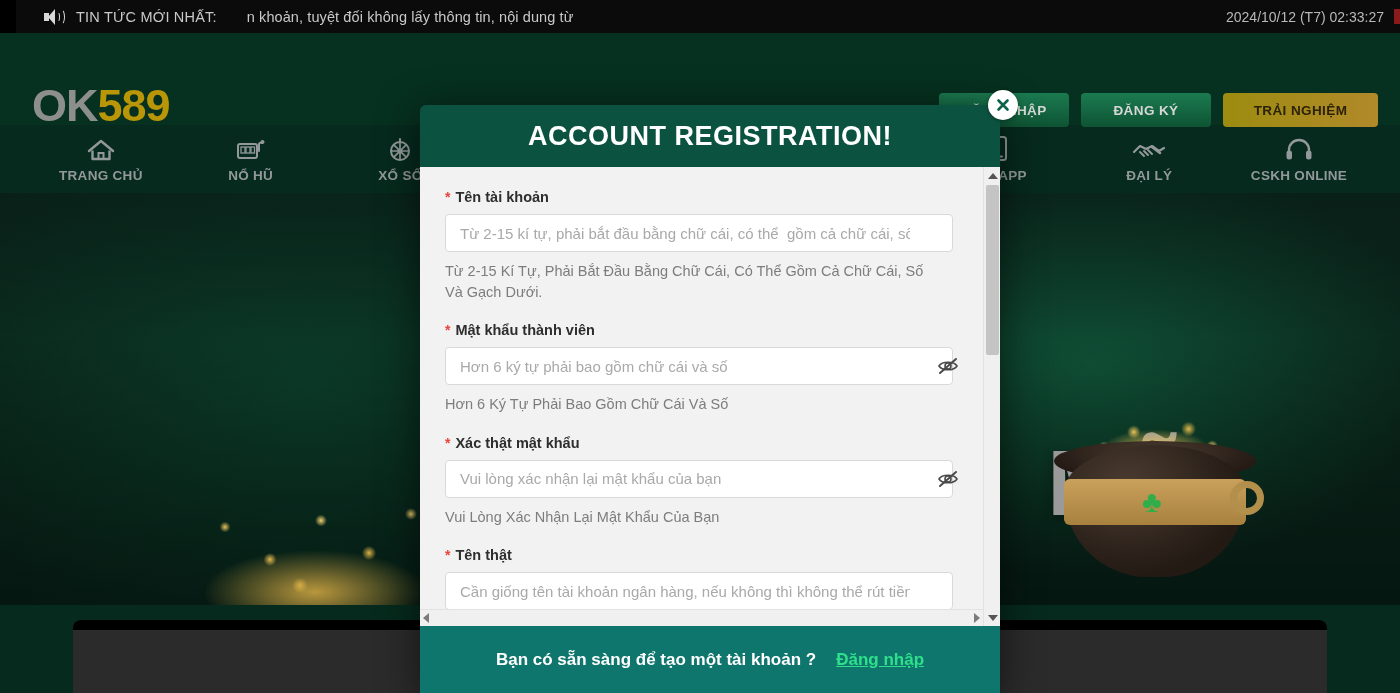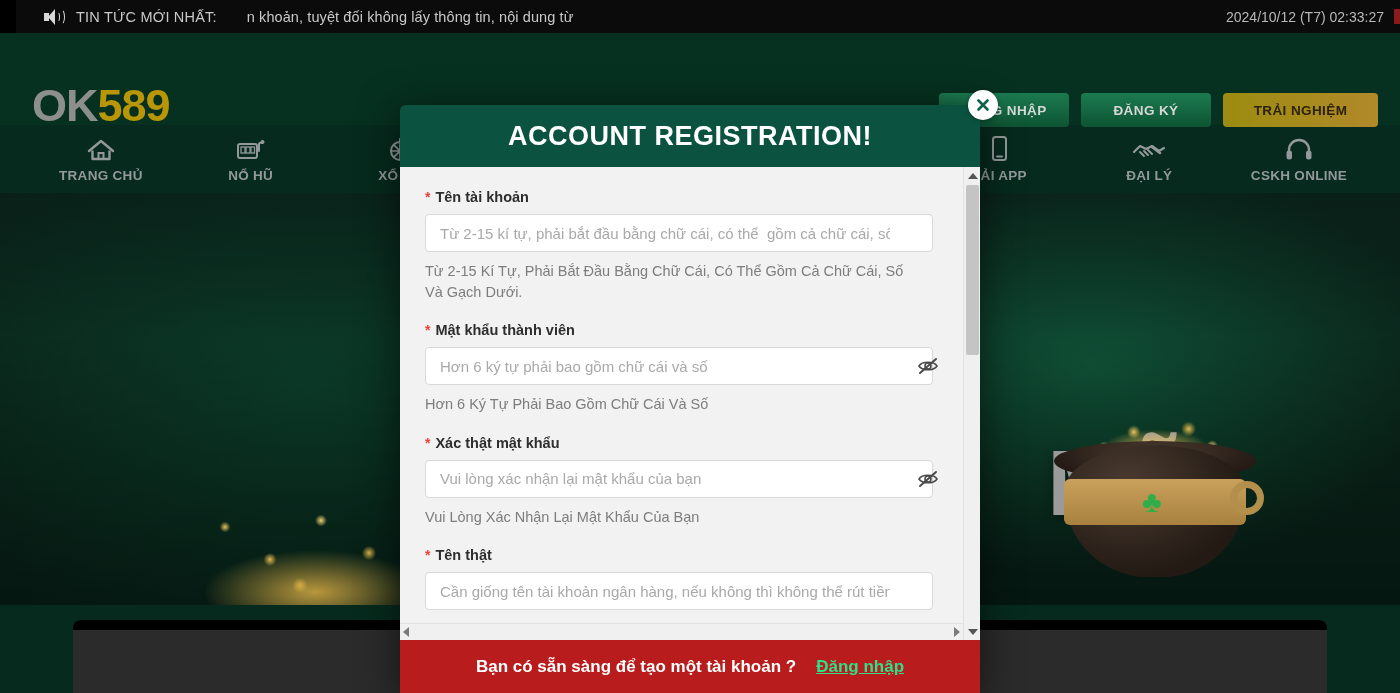--- a/index.html
+++ b/index.html
@@ -177,21 +177,21 @@
     content: ""; position: absolute; left: 0; top: 0; right: 0; height: 10px;
     background: #000; border-radius: 8px 8px 0 0;
   }
   .page-bg-bottom {
     position: absolute; left: 0; top: 605px; width: 1400px; height: 88px;
     background: #062a1d; z-index: 4;
   }
 
   
   .modal {
-    position: absolute; left: 400px; top: 105px; width: 580px; height: 588px;
+    position: absolute; left: 420px; top: 105px; width: 580px; height: 588px;
     z-index: 40;
     display: flex; flex-direction: column;
     box-shadow: 0 8px 40px rgba(0,0,0,.55);
     border-radius: 6px 6px 0 0;
   }
   .modal-header {
     height: 62px; background: #0b5340; border-radius: 6px 6px 0 0;
     display: flex; align-items: center; justify-content: center;
     color: #ffffff; font-size: 27px; font-weight: bold; letter-spacing: .5px;
     flex: none;
@@ -255,21 +255,21 @@
     display: flex; align-items: center; justify-content: space-between;
     padding: 0 3px;
   }
   .tri { width: 0; height: 0; }
   .tri.up { border-left: 5px solid transparent; border-right: 5px solid transparent; border-bottom: 6px solid #555; }
   .tri.dn { border-left: 5px solid transparent; border-right: 5px solid transparent; border-top: 6px solid #555; }
   .tri.lf { border-top: 5px solid transparent; border-bottom: 5px solid transparent; border-right: 6px solid #7b7b7b; }
   .tri.rt { border-top: 5px solid transparent; border-bottom: 5px solid transparent; border-left: 6px solid #7b7b7b; }
 
   .modal-footer {
-    height: 53px; background: #b91c1c; flex: none;
+    height: 67px; background: #0f766e; flex: none;
     display: flex; align-items: center; justify-content: center;
     color: #ffffff; font-size: 17px; font-weight: bold; gap: 20px;
   }
   .modal-footer a {
     color: #2ee08a; text-decoration: underline; cursor: pointer; font-weight: bold;
   }
 </style>
 </head>
 <body>
 

